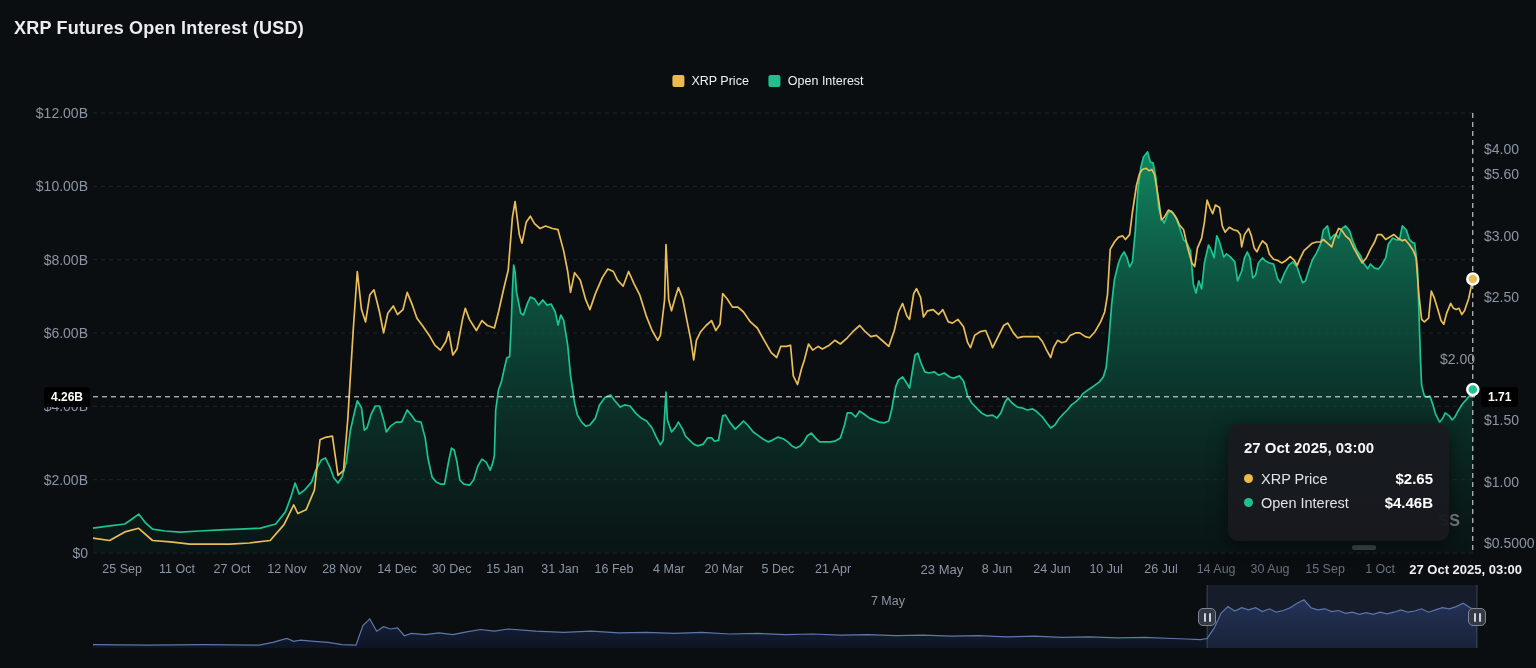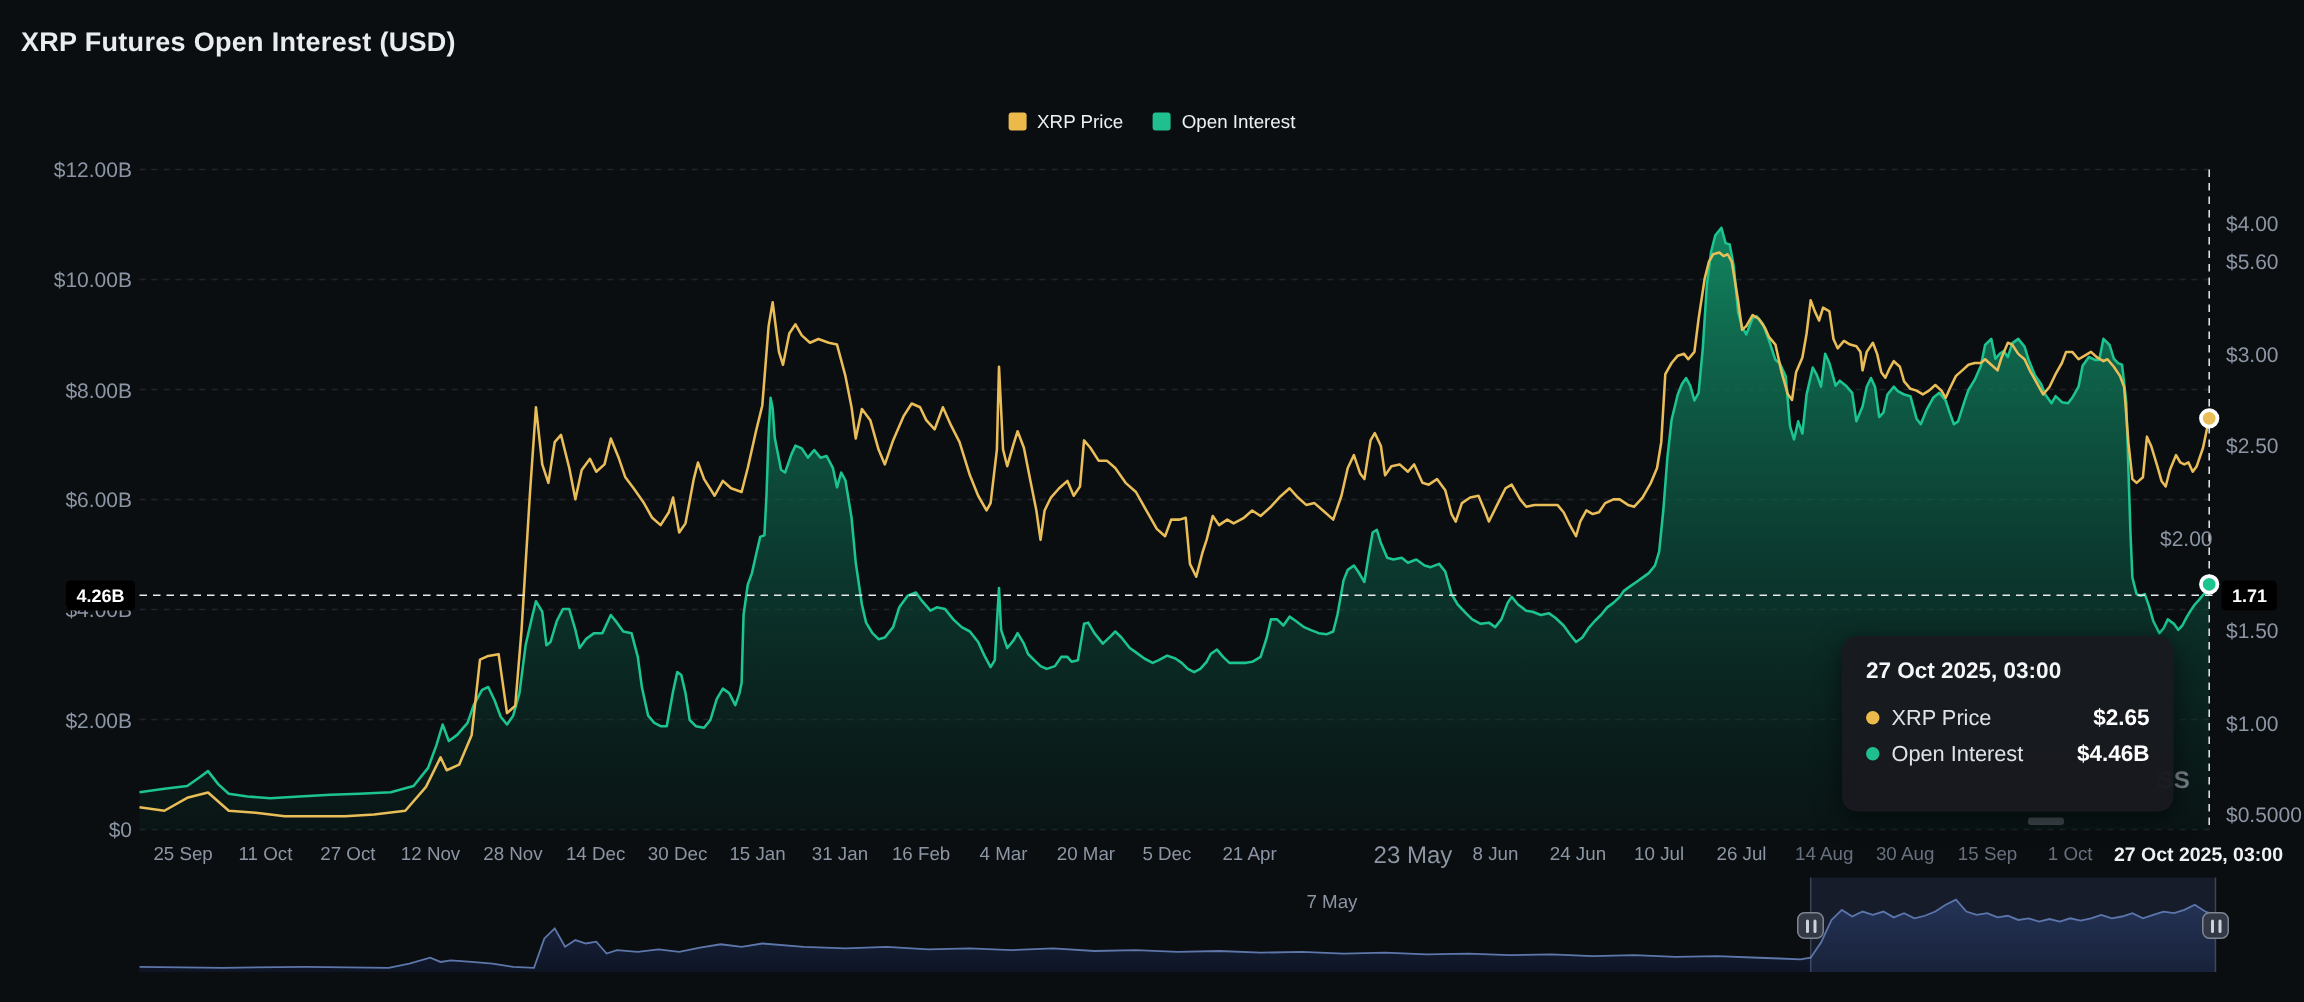--- a/index.html
+++ b/index.html
@@ -104,21 +104,21 @@
       <div class="axis-label" style="top: 562px; left: 397.065px; transform: translateX(-50%); font-size: 12.5px;">14 Dec</div>
       <div class="axis-label" style="top: 562px; left: 451.733px; transform: translateX(-50%); font-size: 12.5px;">30 Dec</div>
       <div class="axis-label" style="top: 562px; left: 505.017px; transform: translateX(-50%); font-size: 12.5px;">15 Jan</div>
       <div class="axis-label" style="top: 562px; left: 559.962px; transform: translateX(-50%); font-size: 12.5px;">31 Jan</div>
       <div class="axis-label" style="top: 562px; left: 614.076px; transform: translateX(-50%); font-size: 12.5px;">16 Feb</div>
       <div class="axis-label" style="top: 562px; left: 669.021px; transform: translateX(-50%); font-size: 12.5px;">4 Mar</div>
       <div class="axis-label" style="top: 562px; left: 723.966px; transform: translateX(-50%); font-size: 12.5px;">20 Mar</div>
       <div class="axis-label" style="top: 562px; left: 777.942px; transform: translateX(-50%); font-size: 12.5px;">5 Dec</div>
       <div class="axis-label" style="top: 562px; left: 833.025px; transform: translateX(-50%); font-size: 12.5px;">21 Apr</div>
       <div class="axis-label" style="top: 562px; left: 887.97px; transform: translateX(-50%); font-size: 12.5px; margin-top: 32px;">7 May</div>
-      <div class="axis-label" style="top: 562px; left: 941.946px; transform: translateX(-50%); font-size: 16px;">23 May</div>
+      <div class="axis-label" style="top: 562px; left: 941.946px; transform: translateX(-50%); font-size: 13px;">23 May</div>
       <div class="axis-label" style="top: 562px; left: 997.029px; transform: translateX(-50%); font-size: 12.5px;">8 Jun</div>
       <div class="axis-label" style="top: 562px; left: 1051.97px; transform: translateX(-50%); font-size: 12.5px;">24 Jun</div>
       <div class="axis-label" style="top: 562px; left: 1106.09px; transform: translateX(-50%); font-size: 12.5px;">10 Jul</div>
       <div class="axis-label" style="top: 562px; left: 1161.03px; transform: translateX(-50%); font-size: 12.5px;">26 Jul</div>
       <div class="axis-label dim" style="top: 562px; left: 1216.12px; transform: translateX(-50%); font-size: 12.5px;">14 Aug</div>
       <div class="axis-label dim" style="top: 562px; left: 1270.09px; transform: translateX(-50%); font-size: 12.5px;">30 Aug</div>
       <div class="axis-label dim" style="top: 562px; left: 1325.04px; transform: translateX(-50%); font-size: 12.5px;">15 Sep</div>
       <div class="axis-label dim" style="top: 562px; left: 1380.12px; transform: translateX(-50%); font-size: 12.5px;">1 Oct</div>
     </div>
 

